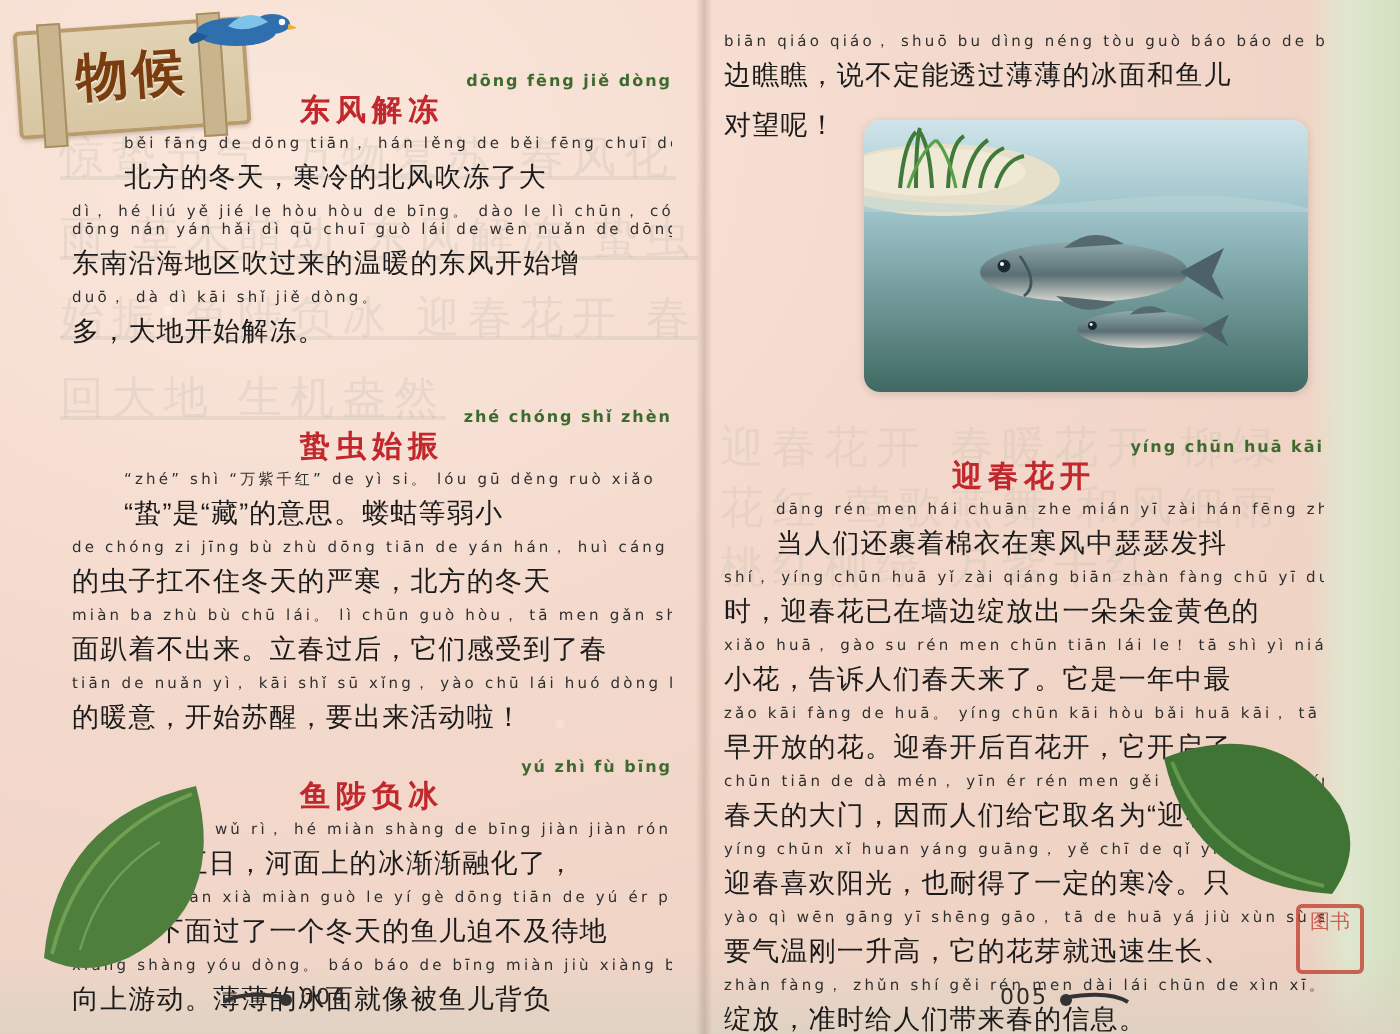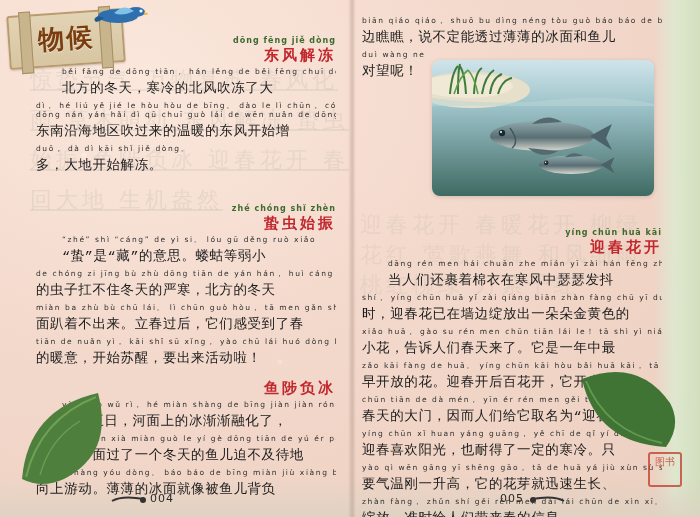--- a/index.html
+++ b/index.html
@@ -87,32 +87,32 @@
   
   .bird{position:absolute;left:92px;top:0px;width:56px;height:30px;}
 
   
   .col{position:absolute;top:0;width:300px;}
   .col-left{left:36px;}
   .col-right{left:362px;}
 
   .sect{margin-bottom:4px;}
   .sect-title{
-    text-align:right;color:#c1272d;font-weight:bold;font-size:15px;
+    text-align:center;color:#c1272d;font-weight:bold;font-size:15px;
     letter-spacing:3px;margin:0 0 2px 0;
     font-family:"DejaVu Sans", sans-serif;
   }
   .pinyin-title{
     text-align:right;color:#3d6b2e;font-size:8px;letter-spacing:1px;
     font-family:"DejaVu Sans", sans-serif;margin-bottom:1px;font-weight:bold;
   }
   .body-text{
     font-size:13.5px;line-height:25px;color:#1b1b1b;
     letter-spacing:.6px;
-    font-family:Liberation Mono, monospace;
+    font-family:Liberation Sans, sans-serif;
     text-align:justify;
   }
   .pinyin-line{
     font-size:7.5px;line-height:9px;color:#2f2f2f;letter-spacing:1.6px;
     font-family:"DejaVu Sans", sans-serif;
     white-space:nowrap;overflow:hidden;
   }
   .indent{display:inline-block;width:26px;}
 
   
@@ -175,48 +175,48 @@
       <div class="pinyin-line">dì， hé liú yě jié le hòu hòu de bīng。 dào le lì chūn， cóng</div>
       <div class="pinyin-line">dōng nán yán hǎi dì qū chuī guò lái de wēn nuǎn de dōng fēng kāi shǐ zēng</div>
       <div class="body-text">东南沿海地区吹过来的温暖的东风开始增</div>
       <div class="pinyin-line">duō， dà dì kāi shǐ jiě dòng。</div>
       <div class="body-text">多，大地开始解冻。</div>
     </div>
 
     <div class="sect" style="margin-top:26px">
       <div class="pinyin-title">zhé chóng shǐ zhèn</div>
       <div class="sect-title">蛰虫始振</div>
-      <div class="pinyin-line" style="padding-left:26px">“zhé” shì “cáng” de yì si。 lóu gū děng ruò xiǎo</div>
+      <div class="pinyin-line" style="padding-left:26px">“zhé” shì “万紫千红” de yì si。 lóu gū děng ruò xiǎo</div>
       <div class="body-text"><span class="indent"></span>“蛰”是“藏”的意思。蝼蛄等弱小</div>
       <div class="pinyin-line">de chóng zi jīng bù zhù dōng tiān de yán hán， huì cáng dào ní tǔ lǐ</div>
       <div class="body-text">的虫子扛不住冬天的严寒，北方的冬天</div>
       <div class="pinyin-line">miàn ba zhù bù chū lái。 lì chūn guò hòu， tā men gǎn shòu dào le chūn</div>
       <div class="body-text">面趴着不出来。立春过后，它们感受到了春</div>
       <div class="pinyin-line">tiān de nuǎn yì， kāi shǐ sū xǐng， yào chū lái huó dòng la！</div>
       <div class="body-text">的暖意，开始苏醒，要出来活动啦！</div>
     </div>
 
     <div class="sect" style="margin-top:8px">
+      <div class="pinyin-title">yú zhì fù bīng</div>
       <div class="sect-title">鱼陟负冰</div>
       <div class="pinyin-line" style="padding-left:26px">yòu guò wǔ rì， hé miàn shàng de bīng jiàn jiàn róng huà le，</div>
       <div class="body-text"><span class="indent"></span>又过五日，河面上的冰渐渐融化了，</div>
       <div class="pinyin-line">zài bīng miàn xià miàn guò le yí gè dōng tiān de yú ér pò bù jí dài de</div>
       <div class="body-text">在冰面下面过了一个冬天的鱼儿迫不及待地</div>
       <div class="pinyin-line">xiàng shàng yóu dòng。 báo báo de bīng miàn jiù xiàng bèi yú ér bèi fù</div>
       <div class="body-text">向上游动。薄薄的冰面就像被鱼儿背负</div>
 
     </div>
   </div>
 
   <div class="col col-right">
     <div style="height:16px"></div>
     <div class="sect">
       <div class="pinyin-line">biān qiáo qiáo， shuō bu dìng néng tòu guò báo báo de bīng miàn hé yú ér</div>
       <div class="body-text">边瞧瞧，说不定能透过薄薄的冰面和鱼儿</div>
-      <div class="pinyin-line">duì wàng ne</div>
       <div class="body-text">对望呢！</div>
     </div>
 
     <div style="height:140px"></div>
 
     <div class="sect">
       <div class="pinyin-title">yíng chūn huā kāi</div>
       <div class="sect-title">迎春花开</div>
       <div class="pinyin-line" style="padding-left:26px">dāng rén men hái chuān zhe mián yī zài hán fēng zhōng sè sè fā dǒu</div>
       <div class="body-text"><span class="indent"></span>当人们还裹着棉衣在寒风中瑟瑟发抖</div>

